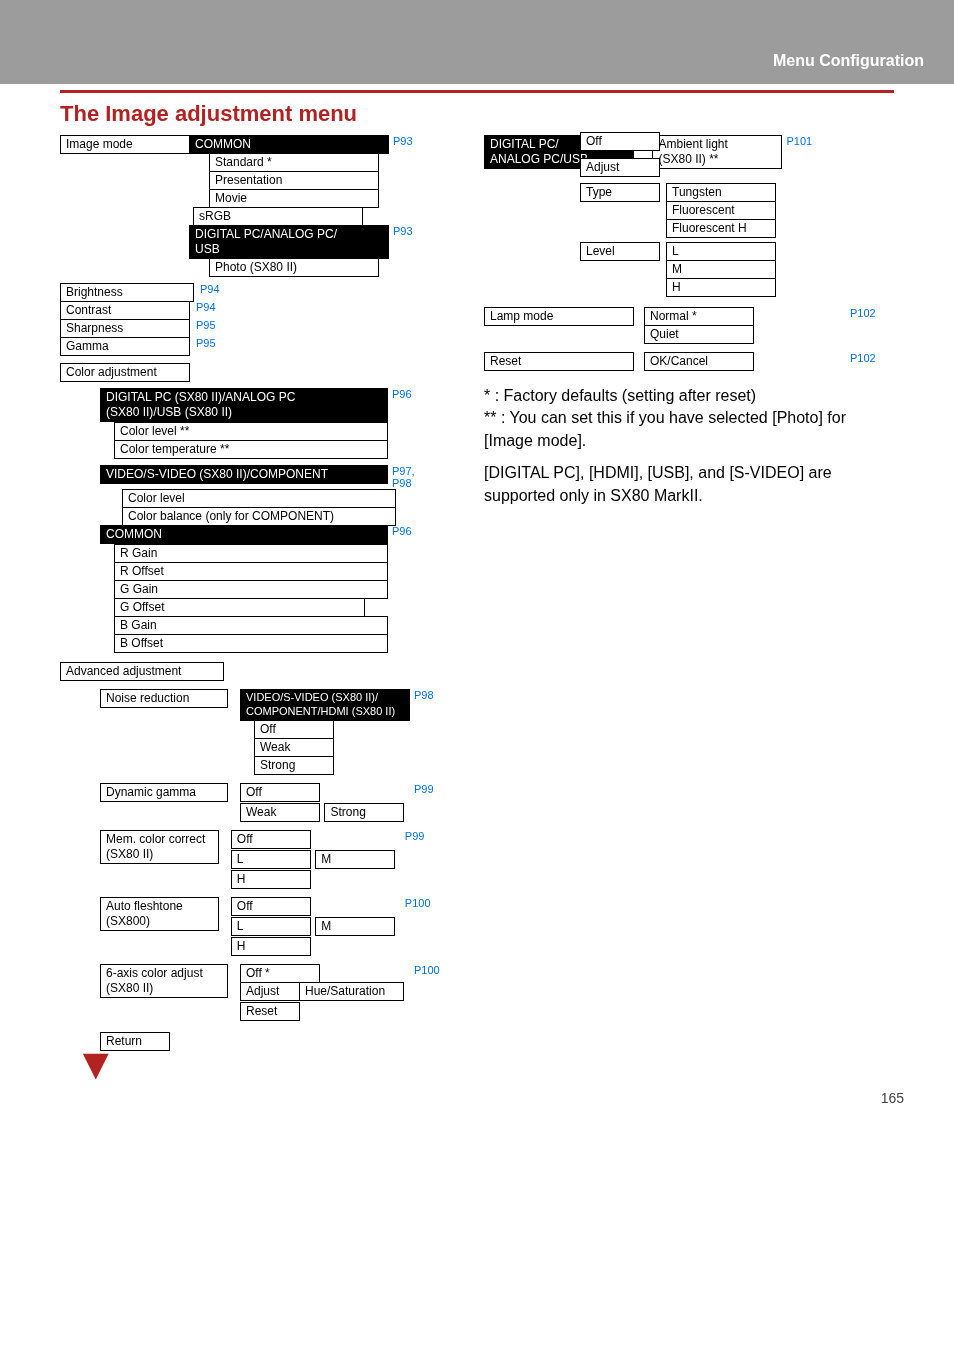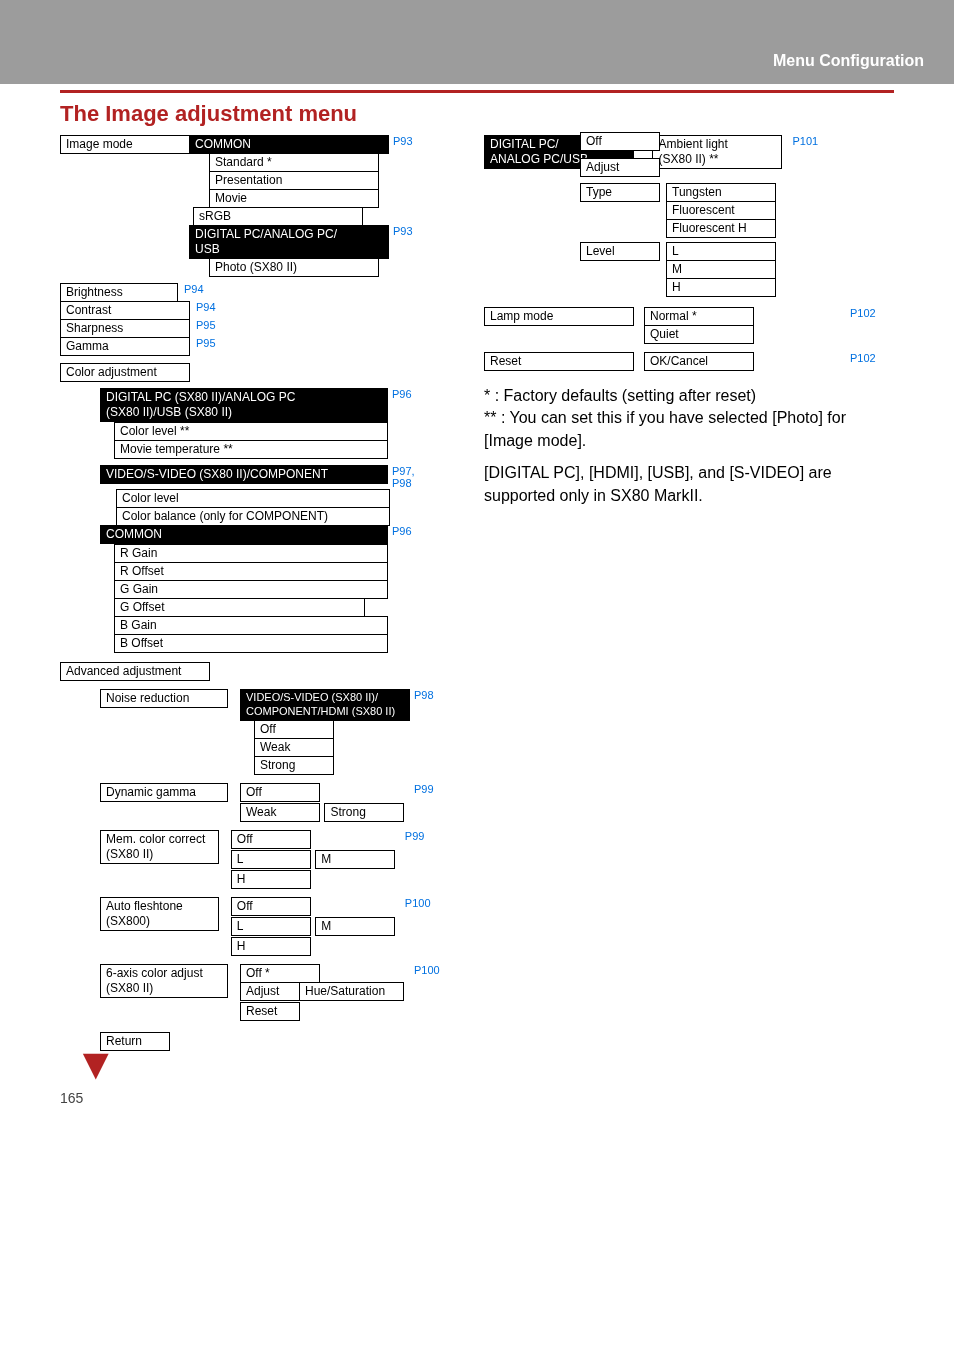--- a/index.html
+++ b/index.html
@@ -2,21 +2,21 @@
 <html><head>
 <meta charset="utf-8">
 <style>
   * { box-sizing: border-box; margin: 0; padding: 0; }
   body { font-family: Arial, Helvetica, sans-serif; width: 954px; background:#fff; color:#000; }
   .header-bar { background:#9c9c9c; height:84px; position:relative; }
   .header-bar .title { position:absolute; right:30px; bottom:14px; color:#fff; font-size:16px; font-weight:bold; }
   .accent-line { height:3px; background:#b22222; margin: 6px 60px 0 60px; }
   h1.section-title { color:#b22222; font-size:22px; font-weight:bold; margin:8px 0 8px 60px; }
   .page { position:relative; padding: 0 50px 40px 60px; }
-  .page-num { text-align:left; font-size:14px; color:#444; margin-top:20px; }
+  .page-num { text-align:right; font-size:14px; color:#444; margin-top:20px; }
 
   
   .cell { border:1px solid #000; padding:1px 5px; font-size:12px; line-height:1.25; display:inline-block; background:#fff; }
   .cell.inv { background:#000; color:#fff; border-color:#000; }
   .p-ref { color:#0070e0; font-size:11px; display:inline-block; vertical-align:top; }
   .row { display:flex; align-items:flex-start; }
   .stack  > .cell { display:block; margin-top:-1px; }
   .stack  > .cell:first-child { margin-top:0; }
   .notes { font-size:16px; line-height:1.4; margin-top:14px; }
   .arrow { color:#b22222; font-size:44px; line-height:0.3; margin-left:14px; margin-top:6px; }
@@ -61,21 +61,21 @@
           <div class="cell" style="width:170px;margin-left:20px">Photo (SX80 II)</div>
         </div>
         <span class="p-ref" style="margin-left:4px">P93</span>
       </div>
     </div>
   </div>
 
   
   <div style="height:6px"></div>
   <div class="row">
-          <div class="cell" style="width:118px">Brightness</div>
+          <div class="cell" style="width:134px">Brightness</div>
           <span class="p-ref" style="margin-left:6px">P94</span>
         </div>
   <div class="row" style="margin-top:-1px">
           <div class="cell" style="width:130px">Contrast</div>
           <span class="p-ref" style="margin-left:6px">P94</span>
         </div>
   <div class="row" style="margin-top:-1px">
           <div class="cell" style="width:130px">Sharpness</div>
           <span class="p-ref" style="margin-left:6px">P95</span>
         </div>
@@ -89,48 +89,48 @@
 
   
   <div style="margin-left:40px; margin-top:6px">
     <div class="row">
       <div class="cell inv" style="width:288px;white-space:pre-line">DIGITAL PC (SX80 II)/ANALOG PC
 (SX80 II)/USB (SX80 II)</div>
       <span class="p-ref" style="margin-left:4px">P96</span>
     </div>
     <div class="stack" style="margin-left:14px">
       <div class="cell" style="width:274px">Color level **</div>
-      <div class="cell" style="width:274px">Movie temperature **</div>
+      <div class="cell" style="width:274px">Color temperature **</div>
     </div>
     <div style="height:6px"></div>
     <div class="row">
       <div class="cell inv" style="width:288px">VIDEO/S-VIDEO (SX80 II)/COMPONENT</div>
       <span class="p-ref" style="margin-left:4px;white-space:pre-line">P97,
 P98</span>
     </div>
-    <div class="stack" style="margin-left:16px">
+    <div class="stack" style="margin-left:22px">
       <div class="cell" style="width:274px">Color level</div>
       <div class="cell" style="width:274px">Color balance (only for COMPONENT)</div>
     </div>
     <div class="row" style="margin-top:-1px">
       <div class="cell inv" style="width:288px">COMMON</div>
       <span class="p-ref" style="margin-left:4px">P96</span>
     </div>
     <div class="stack" style="margin-left:14px">
       <div class="cell" style="width:274px">R Gain</div>
       <div class="cell" style="width:274px">R Offset</div>
       <div class="cell" style="width:274px">G Gain</div>
       <div class="cell" style="width:251px">G Offset</div>
       <div class="cell" style="width:274px">B Gain</div>
       <div class="cell" style="width:274px">B Offset</div>
     </div>
   </div>
 
   <div style="height:8px"></div>
-  <div class="cell" style="width:150px">Advanced adjustment</div>
+  <div class="cell" style="width:164px">Advanced adjustment</div>
 
   
   <div style="margin-left:40px; margin-top:8px">
     
     <div class="row">
       <div class="cell" style="width:128px;white-space:pre-line">Noise reduction</div>
       <div style="margin-left:12px">
         <div class="row">
           <div class="cell inv mini" style="width:170px;white-space:pre-line">VIDEO/S-VIDEO (SX80 II)/
 COMPONENT/HDMI (SX80 II)</div>
@@ -211,21 +211,21 @@
 </div>
 
 <div class="rightcol">
   <div class="row">
     <div>
       <div class="cell inv" style="width:150px;white-space:pre-line">DIGITAL PC/
 ANALOG PC/USB</div>
       <div class="cell" style="width:130px;margin-left:14px;margin-top:-1px;white-space:pre-line">Ambient light
 (SX80 II) **</div>
     </div>
-    <span class="p-ref" style="margin-left:10px">P101</span>
+    <span class="p-ref" style="margin-left:4px">P101</span>
   </div>
 
   <div style="margin-left:96px;margin-top:-38px">
     <div class="cell" style="width:80px">Off</div>
     <div style="height:6px"></div>
     <div class="cell" style="width:80px">Adjust</div>
     <div style="height:6px"></div>
     <div class="row">
       <div class="cell" style="width:80px">Type</div>
       <div class="stack" style="margin-left:6px">

